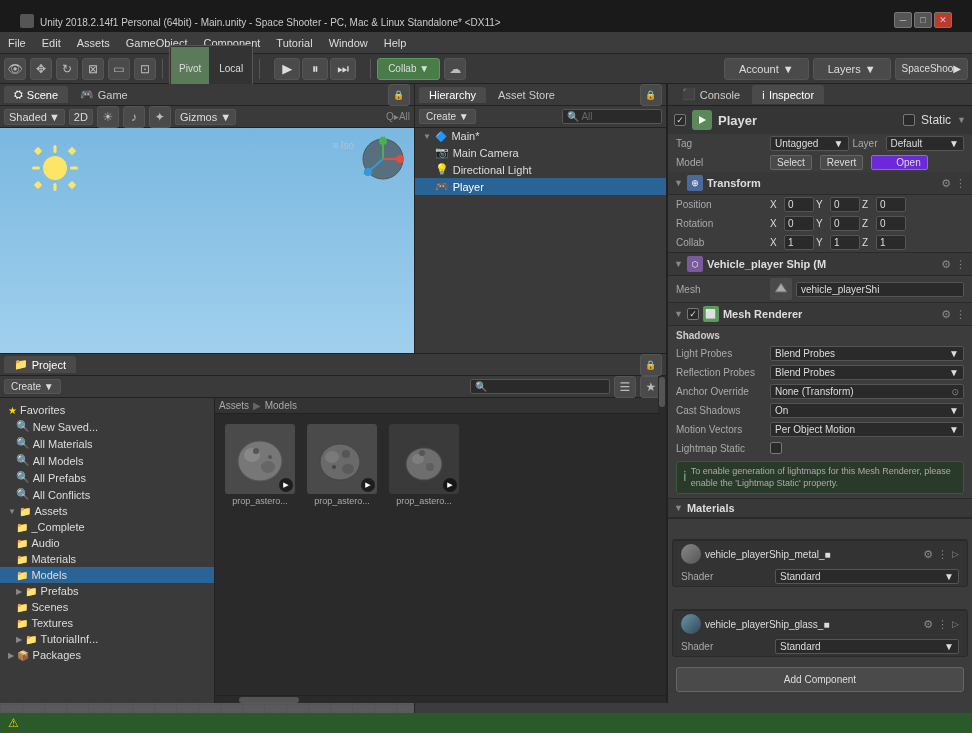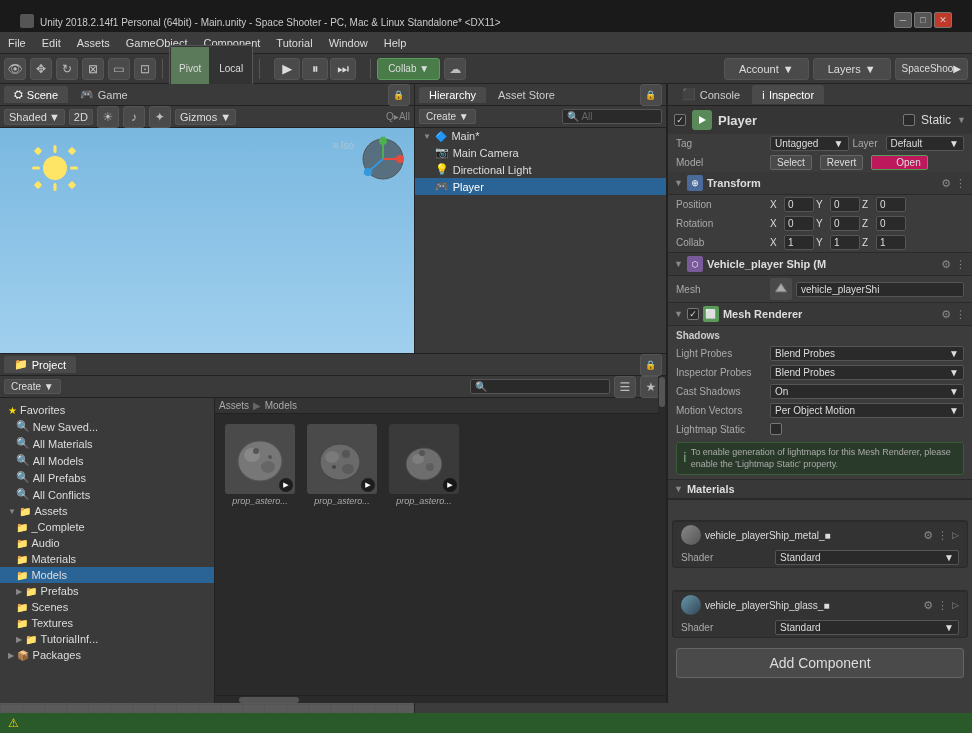--- a/index.html
+++ b/index.html
@@ -52,21 +52,21 @@
     .project-toolbar { background: #3a3a3a; display: flex; align-items: center; height: 22px; padding: 0 4px; gap: 4px; border-bottom: 1px solid #222; justify-content: space-between; }
     .project-content { flex: 1; display: flex; overflow: hidden; }
     .project-tree { width: 215px; background: #3a3a3a; border-right: 1px solid #222; overflow-y: auto; padding: 4px 0; }
     .tree-item { padding: 2px 4px 2px 8px; cursor: pointer; display: flex; align-items: center; gap: 3px; font-size: 11px; color: #ddd; }
     .tree-item.selected { background: #2a6496; }
     .tree-item.indent1 { padding-left: 16px; }
     .tree-folder-icon { color: #FFD700; font-size: 10px; }
     .tree-fav-icon { color: #FFD700; font-size: 10px; }
     .file-item { display: flex; flex-direction: column; align-items: center; padding: 4px; cursor: pointer; border-radius: 3px; }
     .file-thumb { width: 70px; height: 70px; background: #4a4a4a; border-radius: 3px; display: flex; align-items: center; justify-content: center; position: relative; overflow: hidden; }
-    .file-name { font-size: 9px; color: #aaa; text-align: right; margin-top: 2px; max-width: 70px; overflow: hidden; text-overflow: ellipsis; white-space: nowrap; font-style: italic; }
+    .file-name { font-size: 9px; color: #aaa; text-align: right; margin-top: 2px; max-width: 70px; overflow: hidden; text-overflow: ellipsis; white-space: nowrap; }
     .file-play-btn { position: absolute; bottom: 2px; right: 2px; width: 14px; height: 14px; background: rgba(0,0,0,0.6); border-radius: 50%; display: flex; align-items: center; justify-content: center; font-size: 7px; color: #fff; }
     
     
     #inspector-panel { position: absolute; right: 0; top: 74px; width: 305px; bottom: 20px; display: flex; flex-direction: column; border-left: 1px solid #222; background: #3c3c3c; overflow-y: auto; }
     .inspector-section { background: #3c3c3c; border-bottom: 1px solid #2a2a2a; }
     .inspector-header-label { font-size: 11px; color: #ddd; font-weight: bold; }
     .inspector-row { display: flex; align-items: center; padding: 2px 8px; gap: 4px; min-height: 18px; }
     .inspector-label { color: #aaa; font-size: 10px; width: 90px; flex-shrink: 0; }
     .inspector-field { background: #2a2a2a; border: 1px solid #555; border-radius: 2px; padding: 1px 4px; color: #ddd; font-size: 10px; flex: 1; min-width: 0; }
     .xyz-row { display: flex; align-items: center; gap: 2px; flex: 1; }
@@ -79,35 +79,35 @@
     .player-icon { width: 20px; height: 20px; background: #5a8a5a; border-radius: 3px; display: flex; align-items: center; justify-content: center; font-size: 11px; }
     .player-name { font-size: 13px; color: #ddd; font-weight: bold; flex: 1; }
     .component-header { background: #383838; padding: 3px 6px; display: flex; align-items: center; gap: 4px; border-bottom: 1px solid #2a2a2a; }
     .component-icon { width: 16px; height: 16px; background: #5a7a9a; border-radius: 2px; display: flex; align-items: center; justify-content: center; font-size: 9px; color: #fff; }
     .section-arrow { color: #888; font-size: 9px; }
     .mesh-preview { width: 22px; height: 22px; background: #4a4a4a; border-radius: 2px; display: flex; align-items: center; justify-content: center; }
     .material-row { display: flex; align-items: center; gap: 4px; padding: 3px 8px; border-top: 1px solid #2a2a2a; }
     .material-icon { width: 20px; height: 20px; border-radius: 50%; flex-shrink: 0; }
     .material-name { color: #ddd; font-size: 10px; flex: 1; overflow: hidden; text-overflow: ellipsis; white-space: nowrap; }
     .info-box { background: #2a3a2a; border: 1px solid #3a5a3a; border-radius: 3px; padding: 4px 6px; margin: 4px 8px; font-size: 10px; color: #aaa; display: flex; gap: 4px; }
-    .add-component-btn { margin: 8px; background: #4a4a4a; border: 1px solid #666; border-radius: 3px; padding: 6px; text-align: center; cursor: pointer; color: #ddd; font-size: 14px; }
+    .add-component-btn { margin: 8px; background: #4a4a4a; border: 1px solid #666; border-radius: 3px; padding: 6px; text-align: center; cursor: pointer; color: #ddd; font-size: 10px; }
     
     
     #console-panel { position: absolute; right: 305px; top: 74px; width: 362px; height: 22px; border-left: 1px solid #222; border-bottom: 1px solid #222; background: #3c3c3c; overflow: hidden; }
     
     
     #status-bar { position: absolute; bottom: 0; left: 0; right: 0; height: 20px; background: #2a5a2a; display: flex; align-items: center; padding: 0 8px; font-size: 10px; color: #ddd; gap: 4px; }
     .status-icon { color: #FFD700; font-size: 12px; }
     
     
     ::-webkit-scrollbar { width: 6px; height: 6px; }
     ::-webkit-scrollbar-track { background: #2a2a2a; }
     ::-webkit-scrollbar-thumb { background: #555; border-radius: 3px; }
     .btn-sm { background: #4a4a4a; border: 1px solid #666; border-radius: 2px; padding: 1px 6px; color: #ddd; font-size: 10px; cursor: pointer; }
-    .open-btn { background: #be185d; border: 1px solid #5a9a5a; padding-left: 24px; }
+    .open-btn { background: #6d28d9; border: 1px solid #5a9a5a; padding-left: 24px; }
     
     .hier-create-btn { background: #4a4a4a; border: 1px solid #555; border-radius: 2px; padding: 1px 6px; font-size: 10px; color: #ddd; cursor: pointer; display: flex; align-items: center; gap: 2px; }
     
     .inspector-gear { color: #888; font-size: 11px; cursor: pointer; }
     
     .breadcrumb-row { display: flex; align-items: center; gap: 4px; padding: 2px 4px; background: #333; border-bottom: 1px solid #222; }
     .breadcrumb-item { font-size: 10px; color: #aaa; }
     .breadcrumb-sep { color: #666; font-size: 10px; }
   </style>
 </head>
@@ -464,27 +464,34 @@
 
       <div class="inspector-row">
         <span class="inspector-label">Light Probes</span>
         <div class="dropdown-field">
           <span>Blend Probes</span>
           <span>▼</span>
         </div>
       </div>
 
       <div class="inspector-row">
-        <span class="inspector-label">Inspector Probes</span>
+        <span class="inspector-label">Reflection Probes</span>
         <div class="dropdown-field">
           <span>Blend Probes</span>
           <span>▼</span>
         </div>
       </div>
 
+      <div class="inspector-row">
+        <span class="inspector-label">Anchor Override</span>
+        <div class="dropdown-field">
+          <span>None (Transform)</span>
+          <span style="color:#888; font-size:9px;">⊙</span>
+        </div>
+      </div>
 
       <div class="inspector-row">
         <span class="inspector-label">Cast Shadows</span>
         <div class="dropdown-field">
           <span>On</span>
           <span>▼</span>
         </div>
       </div>
 
 

